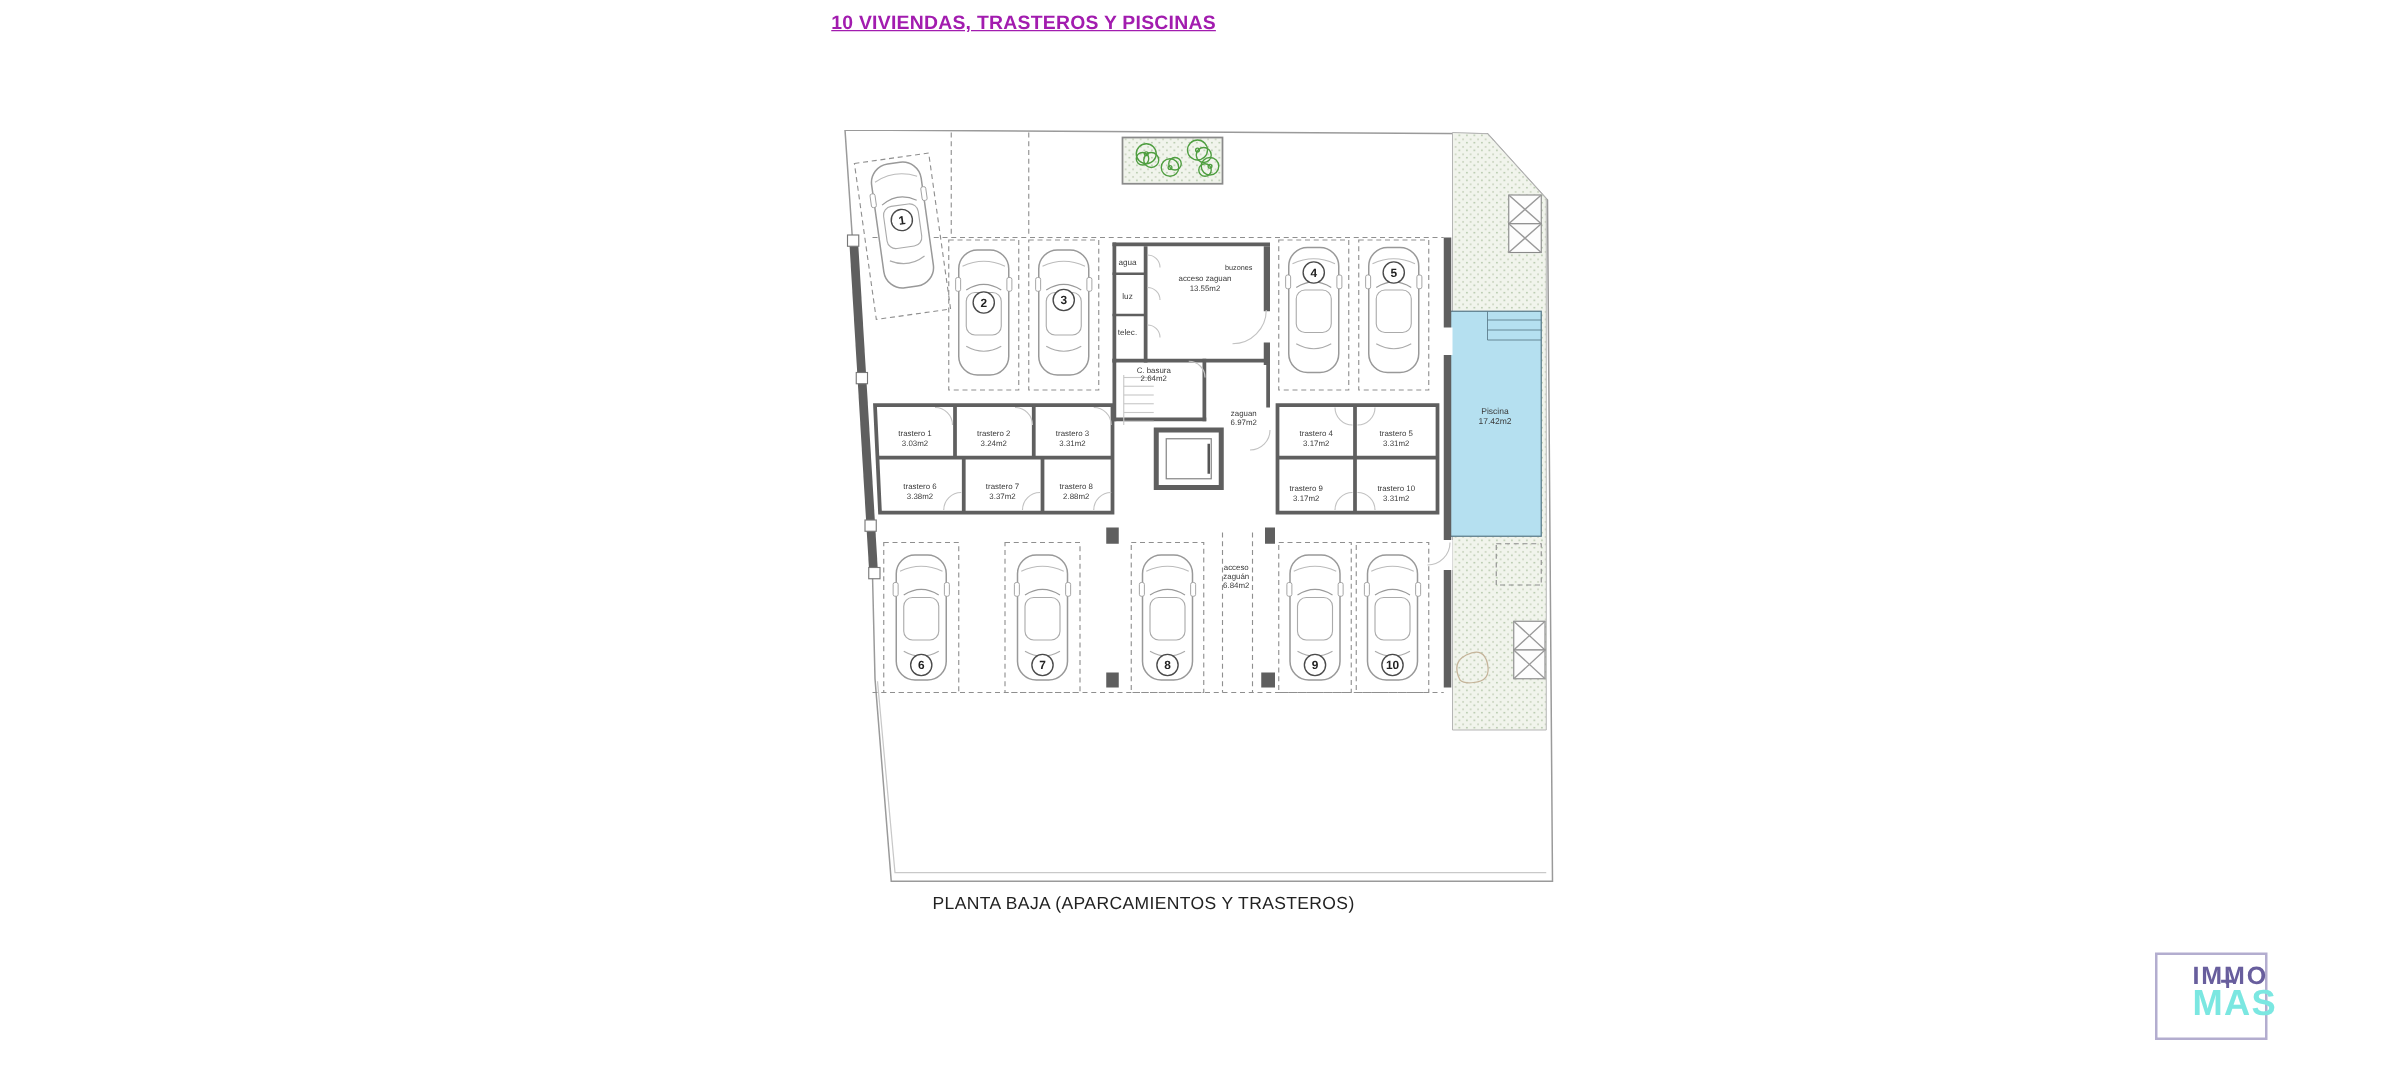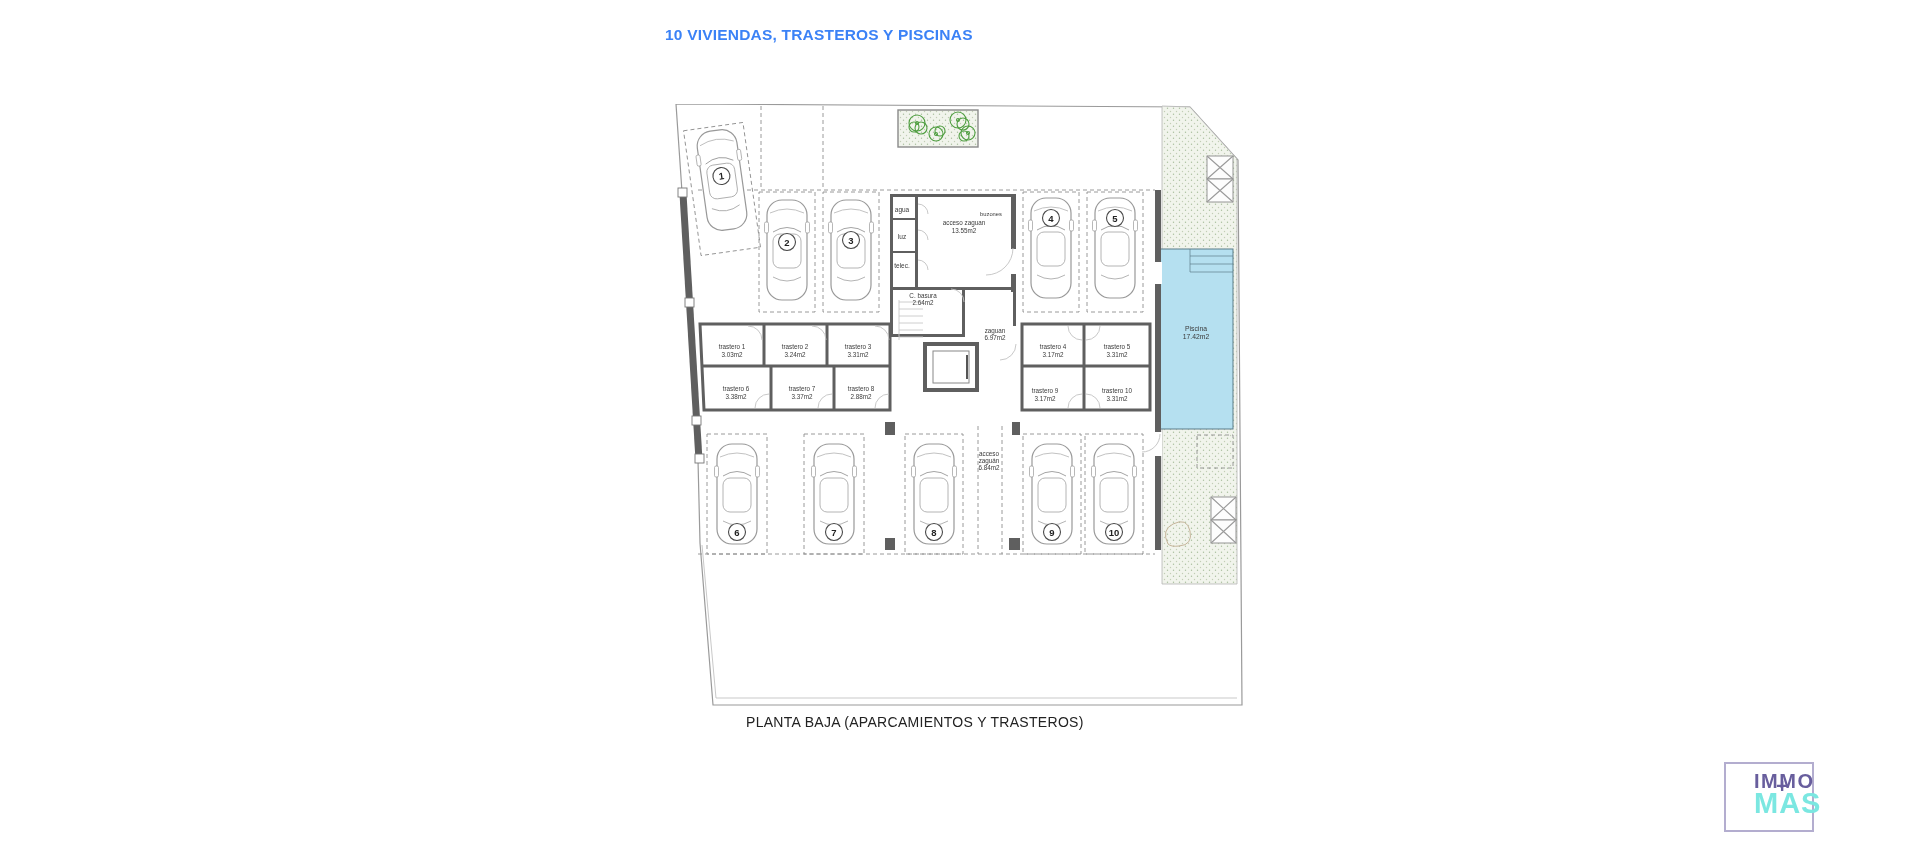--- a/index.html
+++ b/index.html
@@ -1,18 +1,18 @@
 <!DOCTYPE html>
 <html><head>
 <meta charset="utf-8">
 <style>
   html,body{margin:0;padding:0;background:#fff;}
   body{width:1920px;height:860px;position:relative;overflow:hidden;font-family:"Liberation Sans",sans-serif;}
-  .title{position:absolute;left:665px;top:26px;font-size:15.5px;font-weight:bold;color:#3b82f6;
-         letter-spacing:.2px;}
+  .title{position:absolute;left:665px;top:10px;font-size:15.5px;font-weight:bold;color:#a21caf;
+         text-decoration:underline;letter-spacing:.2px;}
   .plan{position:absolute;left:671px;top:104px;width:575px;height:608px;}
   .caption{position:absolute;left:708px;top:714px;font-size:14px;color:#222;letter-spacing:.3px;margin-left:38px;}
   .logo{position:absolute;left:1724px;top:762px;width:90px;height:70px;border:2px solid #b3adcf;
         box-sizing:border-box;text-align:center;background:#fff;padding-left:28px;}
   .logo-immo{font-size:20px;font-weight:bold;color:#685e9d;letter-spacing:1.5px;margin-top:7px;line-height:1;}
   .logo-mas{font-size:29px;font-weight:bold;color:#7be7e1;line-height:.95;position:relative;margin-top:-1px;letter-spacing:1px;}
   .logo-plus{position:absolute;left:50px;top:11px;font-size:21px;font-weight:bold;color:#685e9d;line-height:1;}
   
   svg text{font-family:"Liberation Sans",sans-serif;fill:#3a3a3a;}
   .w{fill:#5f5f5f;}

